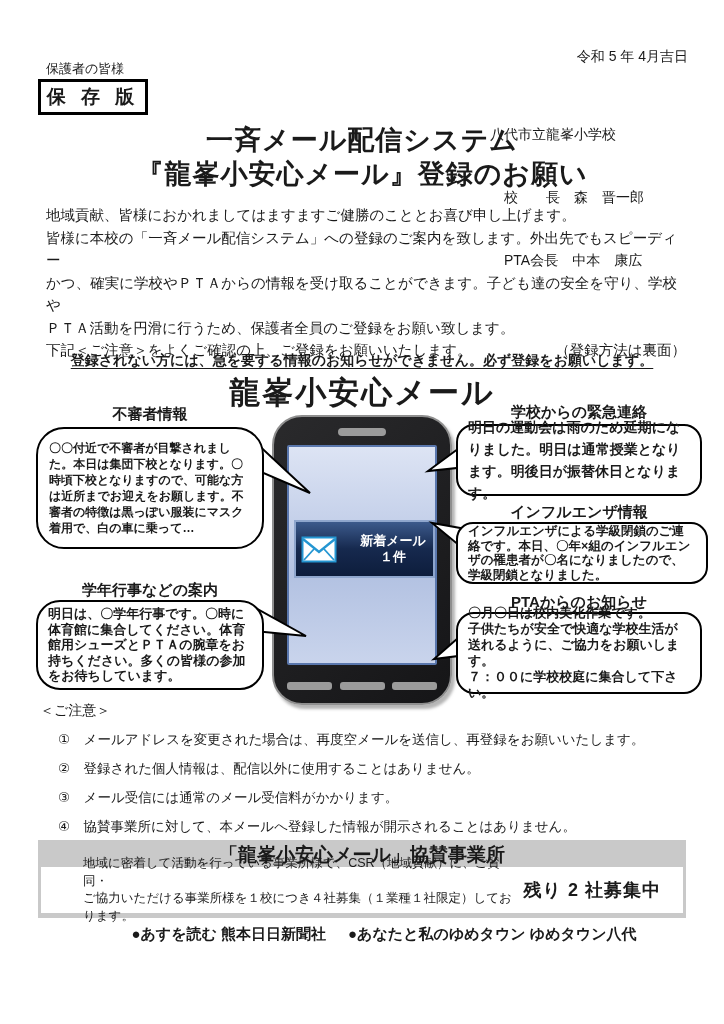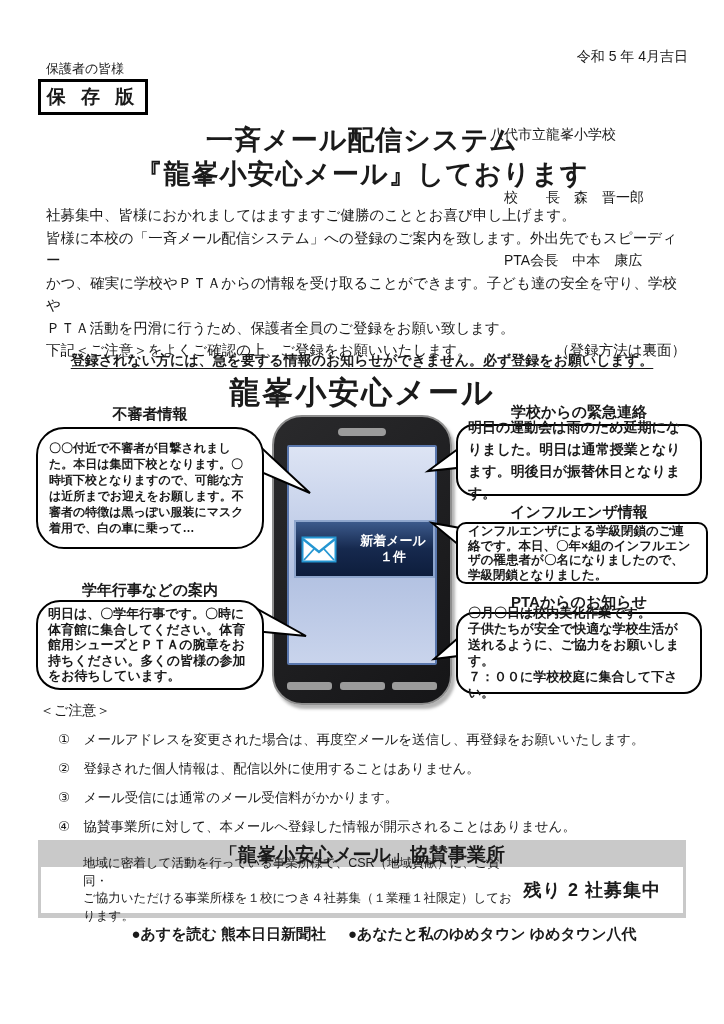--- a/index.html
+++ b/index.html
@@ -42,21 +42,21 @@
   .notif-text { flex:1; color:#fff; font-weight:bold; font-size:13px; line-height:16px; text-align:center; }
 
   .tails { position:absolute; left:0; top:0; width:724px; height:300px; z-index:2; }
 
   .bubble-label { position:absolute; font-weight:bold; font-size:15px; text-align:center; z-index:3; }
   .bubble { position:absolute; background:#fff; border:2px solid #000; z-index:3; font-weight:bold;
             display:flex; align-items:center; }
   .b-suspicious { left:36px; top:22px; width:228px; height:122px; border-radius:28px; font-size:12px; line-height:16px; padding:8px 11px; }
   .b-events     { left:36px; top:195px; width:228px; height:90px; border-radius:24px; font-size:13px; line-height:15.5px; padding:6px 10px; }
   .b-emergency  { left:456px; top:19px; width:246px; height:72px; border-radius:18px; font-size:14px; line-height:22px; padding:4px 10px; font-weight:600; }
-  .b-influenza  { left:456px; top:117px; width:252px; height:62px; border-radius:10px; font-size:12.5px; line-height:14.5px; padding:4px 10px; }
+  .b-influenza  { left:456px; top:117px; width:252px; height:62px; border-radius:17px; font-size:12.5px; line-height:14.5px; padding:4px 10px; }
   .b-pta        { left:456px; top:207px; width:246px; height:82px; border-radius:18px; font-size:13px; line-height:16px; padding:6px 10px; white-space:pre-line; }
   .lbl-suspicious { left:36px; top:0; width:228px; }
   .lbl-events     { left:36px; top:176px; width:228px; }
   .lbl-emergency  { left:456px; top:-2px; width:246px; }
   .lbl-influenza  { left:456px; top:98px; width:246px; }
   .lbl-pta        { left:456px; top:188px; width:246px; }
 
   
   .notes { position:absolute; top:702px; left:40px; width:650px; font-size:13.5px; }
   .notes-heading { font-size:14px; margin-bottom:4px; }
@@ -82,24 +82,24 @@
   <div class="save-box">
     <span>保 存 版</span>
   </div>
   <div class="school-block">
     <div>八代市立龍峯小学校</div>
     <div>　校　　長　森　晋一郎</div>
     <div>　PTA会長　中本　康広</div>
   </div>
 
   <div class="title1">一斉メール配信システム</div>
-  <div class="title2">『龍峯小安心メール』しております</div>
+  <div class="title2">『龍峯小安心メール』登録のお願い</div>
 
   <div class="intro">
-    <div>社募集中、皆様におかれましてはますますご健勝のこととお喜び申し上げます。</div>
+    <div>地域貢献、皆様におかれましてはますますご健勝のこととお喜び申し上げます。</div>
     <div>皆様に本校の「一斉メール配信システム」への登録のご案内を致します。外出先でもスピーディー</div>
     <div>かつ、確実に学校やＰＴＡからの情報を受け取ることができます。子ども達の安全を守り、学校や</div>
     <div>ＰＴＡ活動を円滑に行うため、保護者全員のご登録をお願い致します。</div>
     <div class="intro-last">
       <span>下記＜ご注意＞をよくご確認の上、ご登録をお願いいたします。</span>
       <span>（登録方法は裏面）</span>
     </div>
   </div>
 
 

